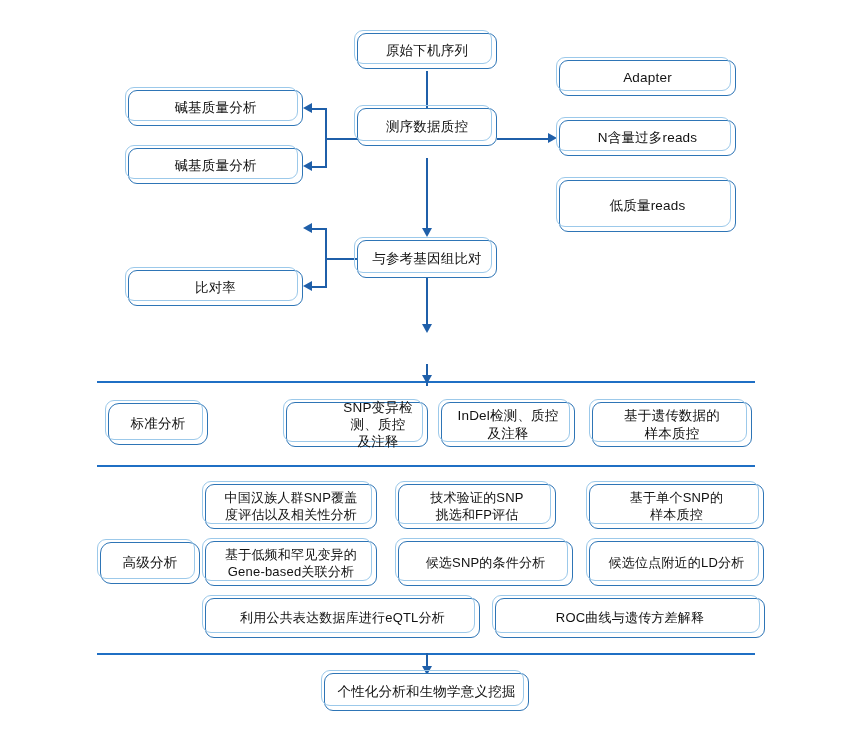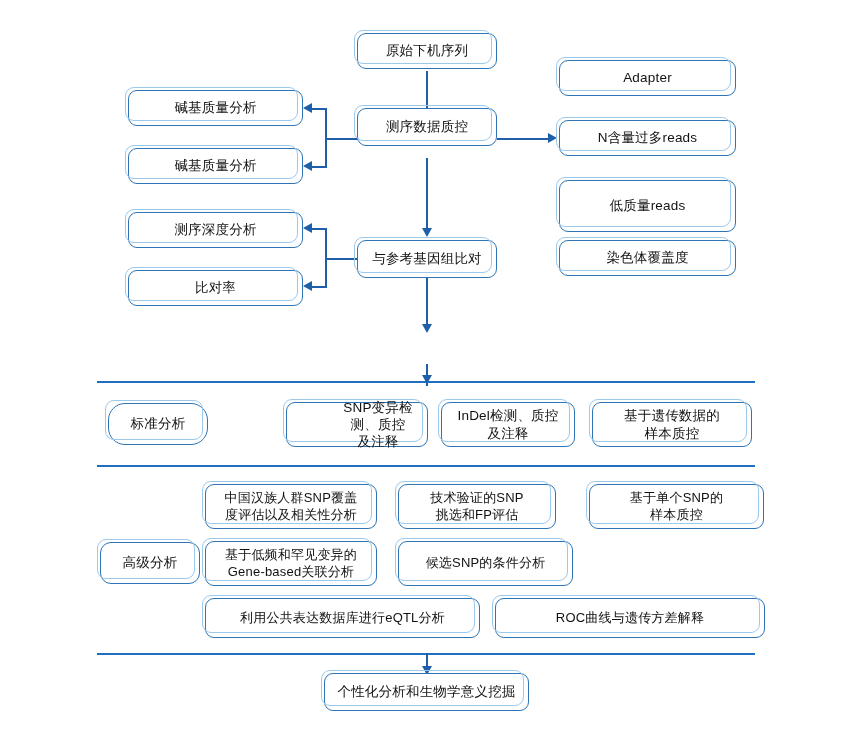--- a/index.html
+++ b/index.html
@@ -136,56 +136,50 @@
   </div>
 
   <div class="node" style="left:559px; top:120px; width:177px; height:36px;">
     <span class="nlabel">N含量过多reads</span>
   </div>
 
   <div class="node" style="left:559px; top:180px; width:177px; height:52px;">
     <span class="nlabel">低质量reads</span>
   </div>
 
-  <div class="node" style="left:559px; top:240px; width:177px; height:36px;">
-    <span class="nlabel">染色体覆盖度</span>
-  </div>
 
   <div class="vline" style="left:426px; top:158px; height:75px;"></div>
   <div class="arrow-down" style="left:421.5px; top:228px;"></div>
 
   <div class="node" style="left:357px; top:240px; width:140px; height:38px;">
     <span class="nlabel">与参考基因组比对</span>
   </div>
 
   <div class="hline" style="left:325px; top:258px; width:33px;"></div>
   <div class="vline" style="left:325px; top:228px; height:60px;"></div>
   <div class="hline" style="left:312px; top:228px; width:15px;"></div>
   <div class="arrow-left" style="left:303px; top:222.5px;"></div>
   <div class="hline" style="left:312px; top:286px; width:15px;"></div>
   <div class="arrow-left" style="left:303px; top:280.5px;"></div>
 
-  <div class="node" style="left:128px; top:212px; width:175px; height:36px;">
-    <span class="nlabel">测序深度分析</span>
-  </div>
 
   <div class="node" style="left:128px; top:270px; width:175px; height:36px;">
     <span class="nlabel">比对率</span>
   </div>
 
   <div class="vline" style="left:426px; top:278px; height:52px;"></div>
   <div class="arrow-down" style="left:421.5px; top:324px;"></div>
 
 
   <div class="vline" style="left:426px; top:364px; height:22px;"></div>
   <div class="arrow-down" style="left:421.5px; top:375px;"></div>
 
   <div class="divider" style="left:97px; top:381px; width:658px;"></div>
 
-  <div class="node pill" style="left:108px; top:403px; width:100px; height:42px;border-radius:17px;">
+  <div class="node pill" style="left:108px; top:403px; width:100px; height:42px;">
     <span class="nlabel">标准分析</span>
   </div>
 
   <div class="node" style="left:286px; top:402px; width:142px; height:45px;padding-left:48px;">
     <span class="nlabel">SNP变异检测、质控
 及注释</span>
   </div>
 
   <div class="node" style="left:441px; top:402px; width:134px; height:45px;">
     <span class="nlabel">InDel检测、质控
@@ -220,20 +214,23 @@
 
   <div class="node small" style="left:205px; top:541px; width:172px; height:45px;">
     <span class="nlabel">基于低频和罕见变异的
 Gene-based关联分析</span>
   </div>
 
   <div class="node small" style="left:398px; top:541px; width:175px; height:45px;">
     <span class="nlabel">候选SNP的条件分析</span>
   </div>
 
+  <div class="node small" style="left:589px; top:541px; width:175px; height:45px;">
+    <span class="nlabel">候选位点附近的LD分析</span>
+  </div>
 
   <div class="node small" style="left:205px; top:598px; width:275px; height:40px;">
     <span class="nlabel">利用公共表达数据库进行eQTL分析</span>
   </div>
 
   <div class="node small" style="left:495px; top:598px; width:270px; height:40px;">
     <span class="nlabel">ROC曲线与遗传方差解释</span>
   </div>
 
   <div class="divider" style="left:97px; top:653px; width:658px;"></div>

